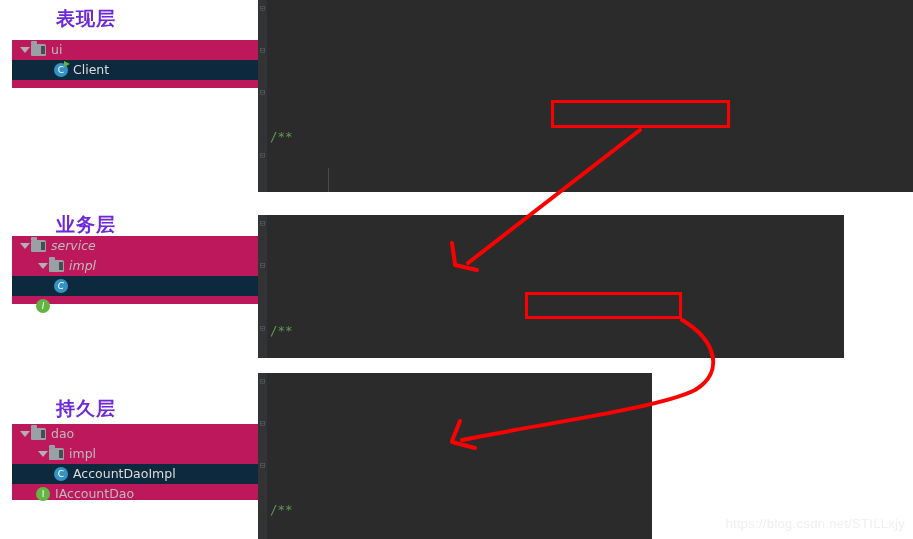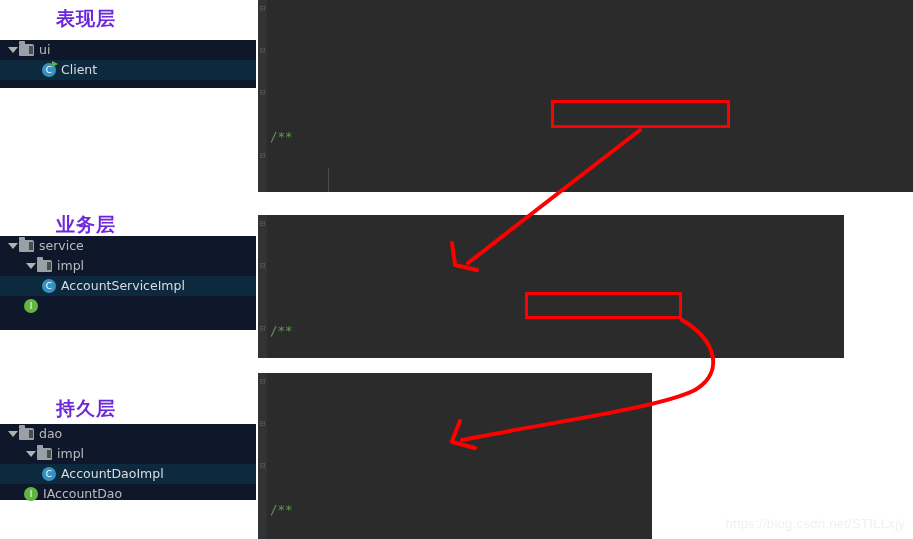--- a/index.html
+++ b/index.html
@@ -25,29 +25,29 @@
     letter-spacing: 1px;
     white-space: nowrap;
   }
   #title-presentation { left: 56px; top: 6px; }
   #title-business     { left: 56px; top: 212px; text-align: center; }
   #title-persistence  { left: 56px; top: 396px; }
 
   
   .tree-panel {
     position: absolute;
-    left: 0;
+    left: 12px;
     width: 256px;
-    background: #0f172a;
+    background: #be185d;
     font-family: "DejaVu Sans", sans-serif;
     font-size: 12.5px;
     color: #BBBBBB;
   }
   #tree-presentation { top: 40px; height: 48px; }
-  #tree-business     { top: 236px; height: 94px; }
+  #tree-business     { top: 236px; height: 68px; font-style: italic; }
   #tree-persistence  { top: 424px; height: 76px; }
 
   .tree-row {
     height: 20px;
     line-height: 20px;
     display: flex;
     align-items: center;
     white-space: nowrap;
     position: relative;
   }
@@ -253,21 +253,20 @@
     <span class="indent i1"></span>
     <span class="toggle">
         <i></i>
       </span>
     <span class="folder-icon"></span>
     <span class="tree-label">impl</span>
   </div>
   <div class="tree-row selected">
     <span class="indent i2"></span>
     <span class="class-icon">C</span>
-    <span class="tree-label">AccountServiceImpl</span>
   </div>
   <div class="tree-row">
     <span class="indent i1"></span>
     <span class="iface-icon">I</span>
   </div>
 </div>
 
 <div class="tree-panel" id="tree-persistence">
   <div class="tree-row">
     <span class="indent i0"></span>

